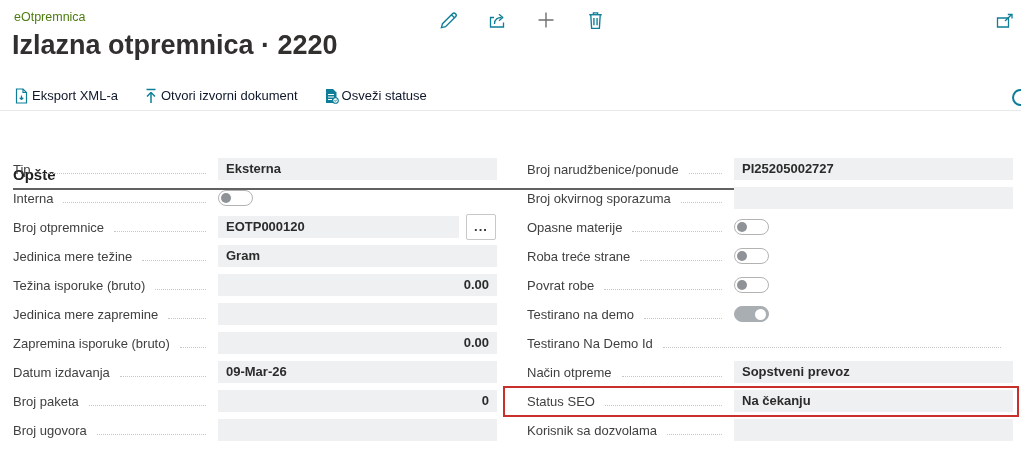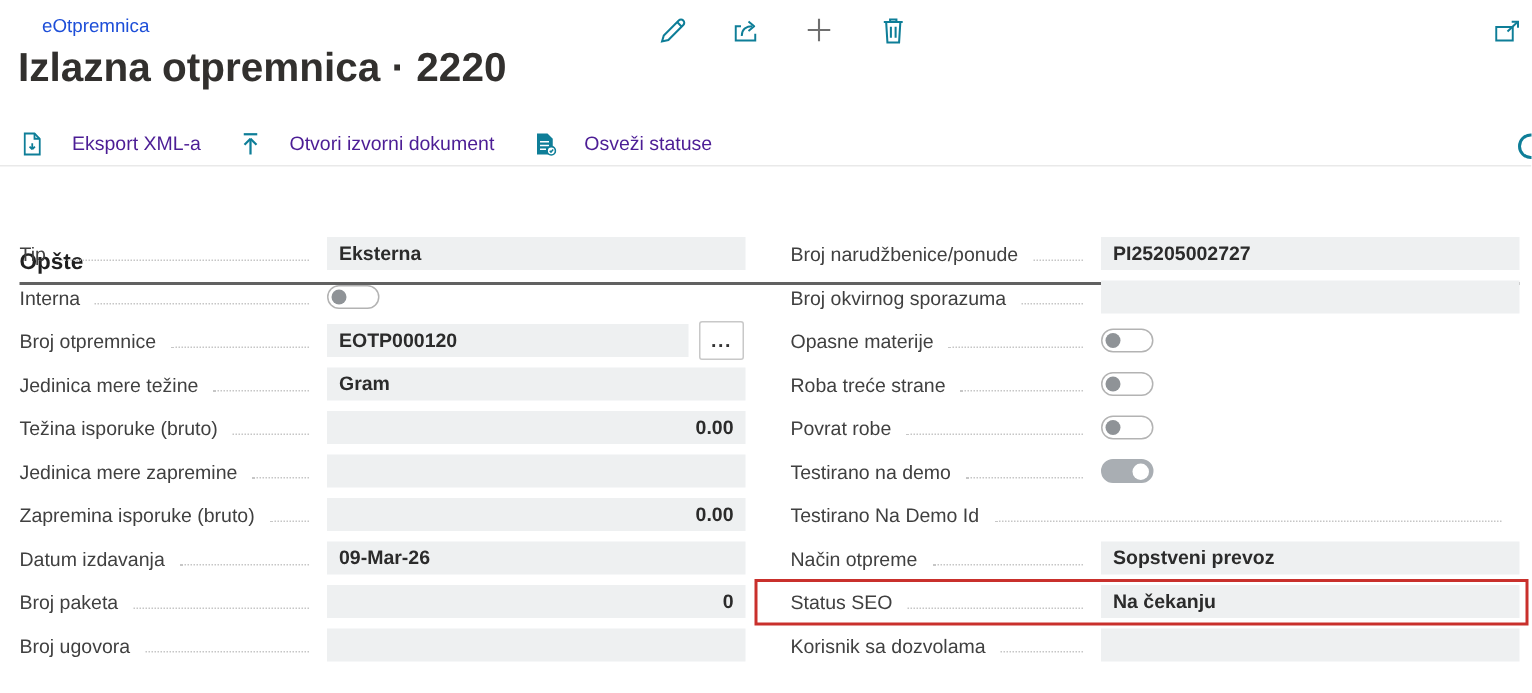--- a/index.html
+++ b/index.html
@@ -1,27 +1,27 @@
 <!DOCTYPE html>
 <html><head>
 <meta charset="utf-8">
 <style>
   html,body{margin:0;padding:0;}
   body{
     width:1021px;height:462px;position:relative;overflow:hidden;background:#ffffff;
     font-family:"Liberation Sans","DejaVu Sans",sans-serif;
     -webkit-font-smoothing:antialiased;
   }
-  .caption{position:absolute;top:10px;left:28px;font-size:12.5px;color:#1d4ed8;}
+  .caption{position:absolute;top:10px;left:14px;font-size:12.5px;color:#4d7c0f;}
   .toolbar{position:absolute;top:8px;left:437px;display:flex;gap:27px;align-items:center;}
   .toolbar button{width:22px;height:24px;background:none;border:none;padding:0;margin:0;cursor:pointer;display:flex;align-items:center;justify-content:center;}
   .popout-btn{position:absolute;top:12px;left:996px;width:20px;height:18px;background:none;border:none;padding:0;cursor:pointer;}
   .page-title{position:absolute;top:30px;left:12px;font-size:27px;font-weight:700;color:#32302e;white-space:nowrap;}
   .actionbar{position:absolute;top:81px;left:0;width:1021px;height:30px;border-bottom:1px solid #e9e9e9;display:flex;align-items:center;padding-left:14px;gap:26px;box-sizing:border-box;}
-  .action{display:flex;align-items:center;gap:19px;font-size:13px;color:#4c1d95;cursor:pointer;background:none;border:none;padding:0;font-family:inherit;}
+  .action{display:flex;align-items:center;gap:3px;font-size:13px;color:#0f172a;cursor:pointer;background:none;border:none;padding:0;font-family:inherit;}
   .search-partial{position:absolute;right:-8px;top:8px;width:13px;height:13px;border:2px solid #0e7e98;border-radius:50%;background:#fff;}
   .section-header{position:absolute;top:118px;left:13px;width:1000px;border-bottom:2px solid #616161;padding-bottom:5px;font-size:15px;font-weight:700;color:#1f1f1f;cursor:pointer;margin-top:48px;}
   .form{position:absolute;top:158px;left:13px;width:1000px;display:grid;grid-template-columns:484px 486px;column-gap:30px;align-content:start;}
   .fcol{min-width:0;}
   .frow{display:flex;align-items:center;height:22px;margin-bottom:7px;position:relative;}
   .flabel{font-size:13px;color:#404040;white-space:nowrap;}
   .leader{flex:1;min-width:8px;border-bottom:1px dotted #c6c6c6;height:8px;margin:0 12px 6px 10px;align-self:center;margin-top:6px;}
   .ctl{width:279px;flex:none;display:flex;align-items:center;height:28px;}
   .field{flex:1;height:22px;line-height:22px;background:#eef0f1;padding:0 8px;font-size:13px;font-weight:600;color:#2b2b2b;white-space:nowrap;overflow:hidden;box-sizing:border-box;cursor:text;}
   .field.num{text-align:right;}

